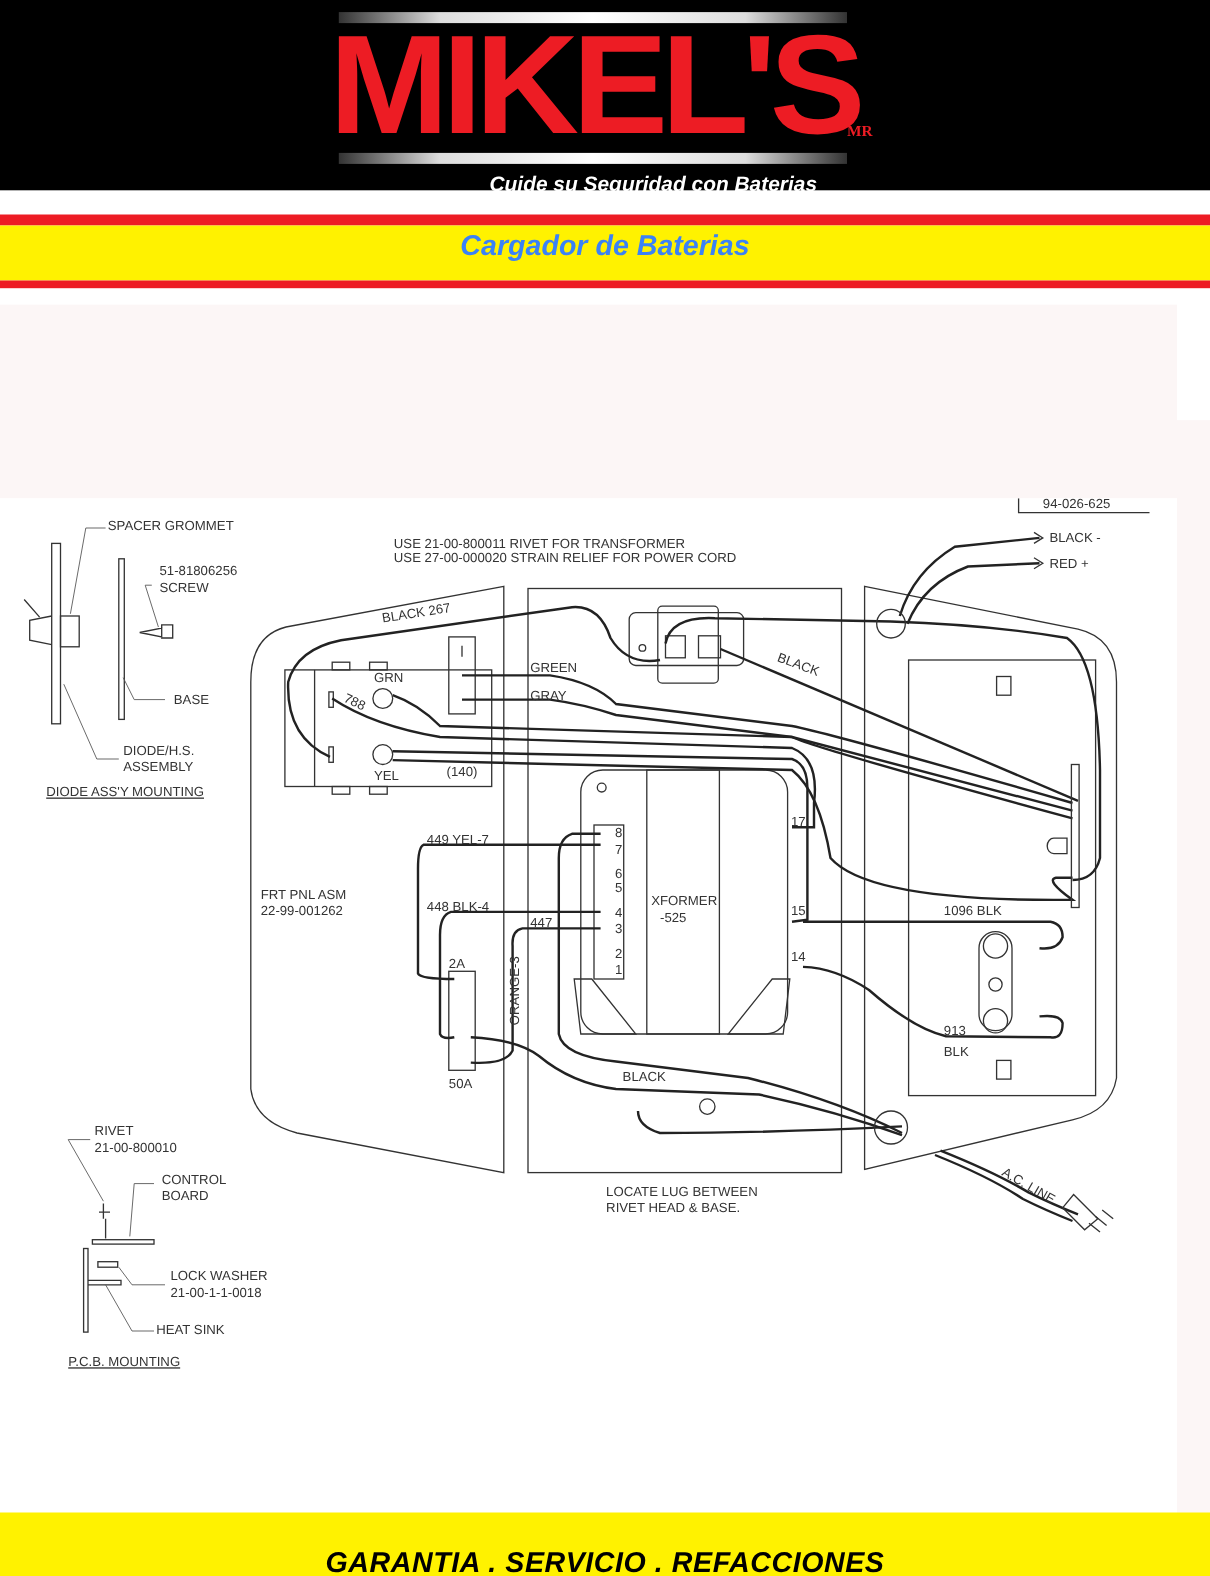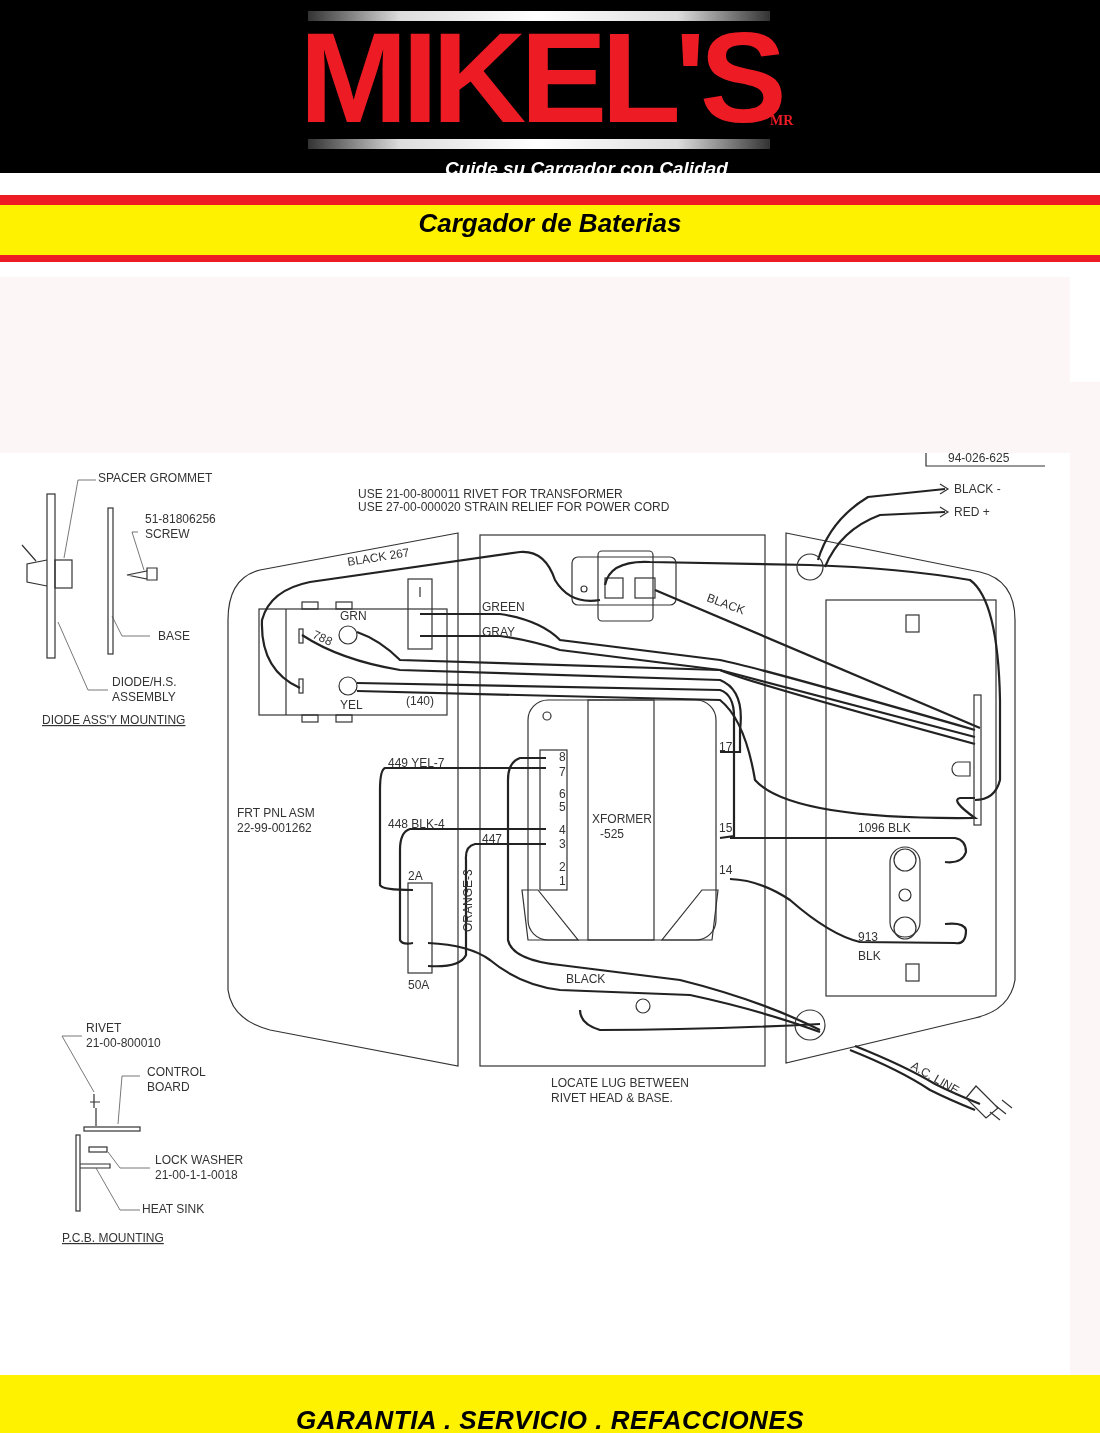--- a/index.html
+++ b/index.html
@@ -6,40 +6,40 @@
   body{width:1100px;height:1433px;position:relative;overflow:hidden;background:#fff;font-family:"Liberation Sans",sans-serif;}
   .header{position:absolute;left:0;top:0;width:1100px;height:173px;background:#000;}
   .bar-top,.bar-bot{position:absolute;left:308px;width:462px;height:10px;background:linear-gradient(90deg,#333 0%,#ddd 20%,#fff 50%,#ddd 80%,#333 100%);}
   .bar-top{top:11px;} .bar-bot{top:139px;}
   .logo{position:absolute;left:304px;top:18px;width:470px;text-align:center;color:#ed1c24;font-weight:900;font-size:128px;line-height:120px;letter-spacing:-6px;transform:scaleX(1.02);font-family:"Liberation Sans",sans-serif;}
   .mr{position:absolute;left:770px;top:113px;color:#ed1c24;font-weight:bold;font-size:14px;font-family:Liberation Serif, serif;}
   .tagline{position:absolute;left:445px;top:158px;color:#fff;font-style:italic;font-weight:bold;font-size:19px;}
   .red1{position:absolute;left:0;top:195px;width:1100px;height:10px;background:#ed1c24;}
   .yellow{position:absolute;left:0;top:205px;width:1100px;height:50px;background:#fff200;}
   .red2{position:absolute;left:0;top:255px;width:1100px;height:7px;background:#ed1c24;}
-  .subtitle{position:absolute;left:0;top:208px;width:1100px;text-align:center;font-style:italic;font-weight:bold;font-size:26px;color:#000000;}
+  .subtitle{position:absolute;left:0;top:208px;width:1100px;text-align:center;font-style:italic;font-weight:bold;font-size:26px;color:#3b82f6;}
   .pinkbg{position:absolute;left:0;top:277px;width:1070px;height:176px;background:#fcf6f6;}
   .pinkside{position:absolute;left:1070px;top:382px;width:30px;height:1000px;background:#fcf6f6;}
   .diagram{position:absolute;left:0;top:453px;width:1070px;height:920px;}
   .footer{position:absolute;left:0;top:1375px;width:1100px;height:58px;background:#fff200;}
   .footer-text{position:absolute;left:0;top:1405px;width:1100px;text-align:center;font-style:italic;font-weight:bold;font-size:26px;color:#000;letter-spacing:0.5px;}
   svg text{font-family:"Liberation Sans",sans-serif;font-size:12px;fill:#333;}
   .w{fill:none;stroke:#222;stroke-width:2.2;}
   .l{fill:none;stroke:#333;stroke-width:1.2;}
   .t{fill:none;stroke:#555;stroke-width:0.8;}
 </style>
 </head>
 <body>
 
 <div class="header">
   <div class="bar-top"></div>
   <div class="logo">MIKEL'S</div>
   <div class="mr">MR</div>
   <div class="bar-bot"></div>
-  <div class="tagline">Cuide su Cargador con Calidad</div>
+  <div class="tagline">Cuide su Seguridad con Baterias</div>
 </div>
 <div class="red1"></div>
 <div class="yellow"></div>
 <div class="subtitle">Cargador de Baterias</div>
 <div class="red2"></div>
 
 <div class="pinkbg"></div>
 <div class="pinkside"></div>
 
 <svg class="diagram" viewBox="0 453 1070 920" width="1070" height="920">

